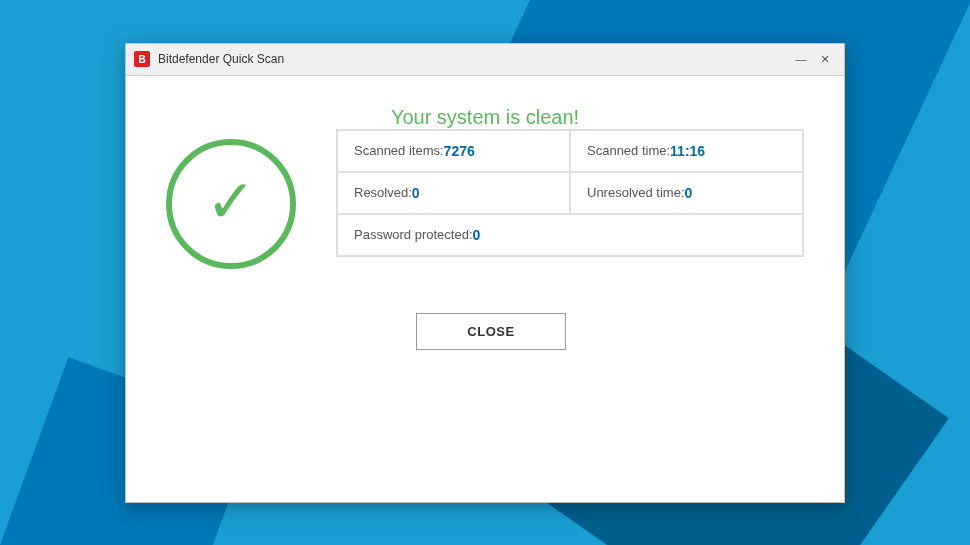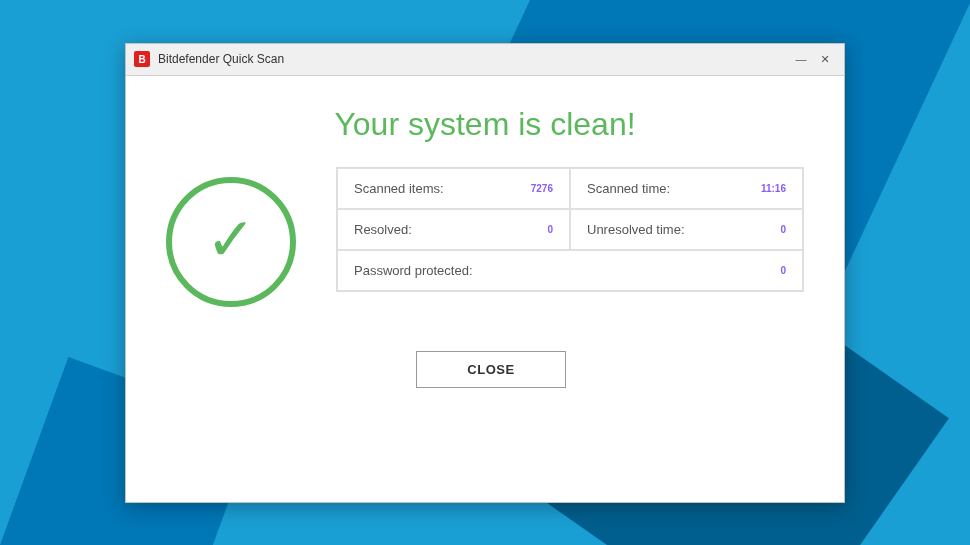--- a/index.html
+++ b/index.html
@@ -130,23 +130,22 @@
     .window-content {
       flex: 1;
       display: flex;
       flex-direction: column;
       align-items: center;
       padding: 30px 40px 30px 40px;
     }
 
     .main-title {
       color: #5cb85c;
-      font-size: 32px;
+      font-size: 20px;
       font-weight: 300;
-      margin-bottom: 24px;
     }
 
     .content-area {
       display: flex;
       align-items: flex-start;
       gap: 40px;
       width: 100%;
       margin-bottom: 40px;
     }
 
@@ -177,37 +176,36 @@
       grid-template-columns: 1fr 1fr;
       gap: 0;
       border: 1px solid #ddd;
     }
 
     .stat-cell {
       padding: 12px 16px;
       border: 1px solid #e0e0e0;
       display: flex;
       align-items: center;
-      justify-content: space-between;
       background: #fff;
     }
 
     .stat-cell.full-width {
       grid-column: 1 / -1;
     }
 
     .stat-label {
       font-size: 13px;
       color: #555;
     }
 
     .stat-value {
-      font-size: 10px;
+      font-size: 14px;
       font-weight: 700;
-      color: #8b5cf6;
+      color: #0369a1;
     }
 
     
     .button-row {
       display: flex;
       gap: 16px;
       margin-top: 4px;
     }
 
     .action-btn {

